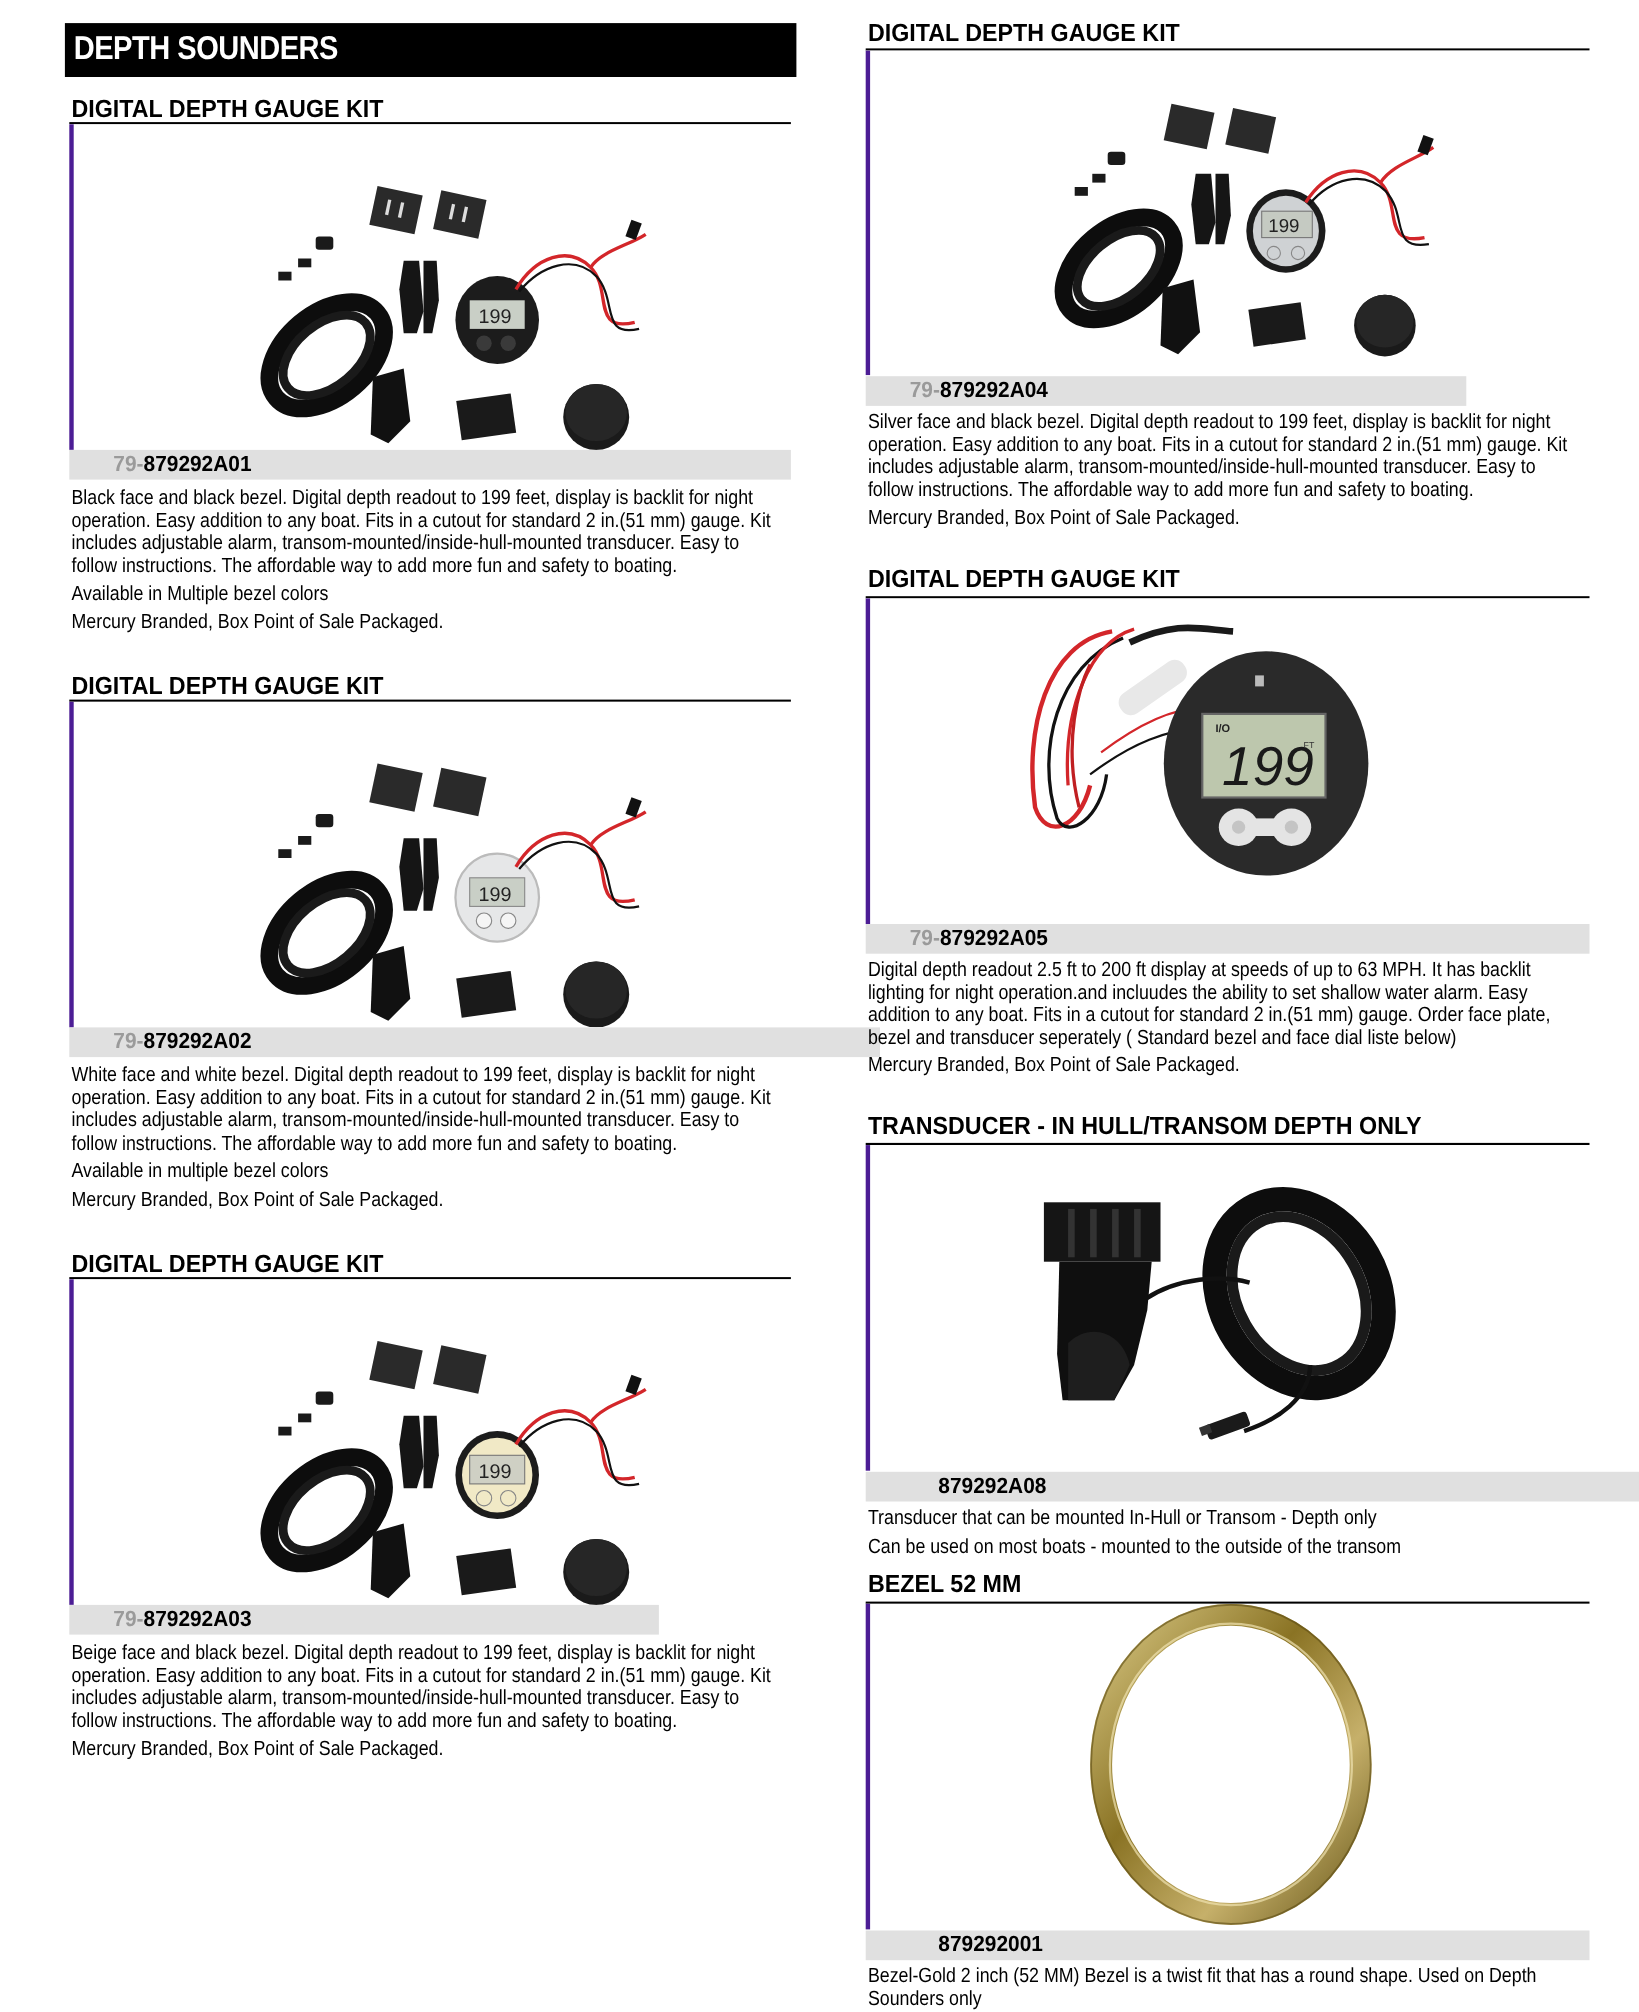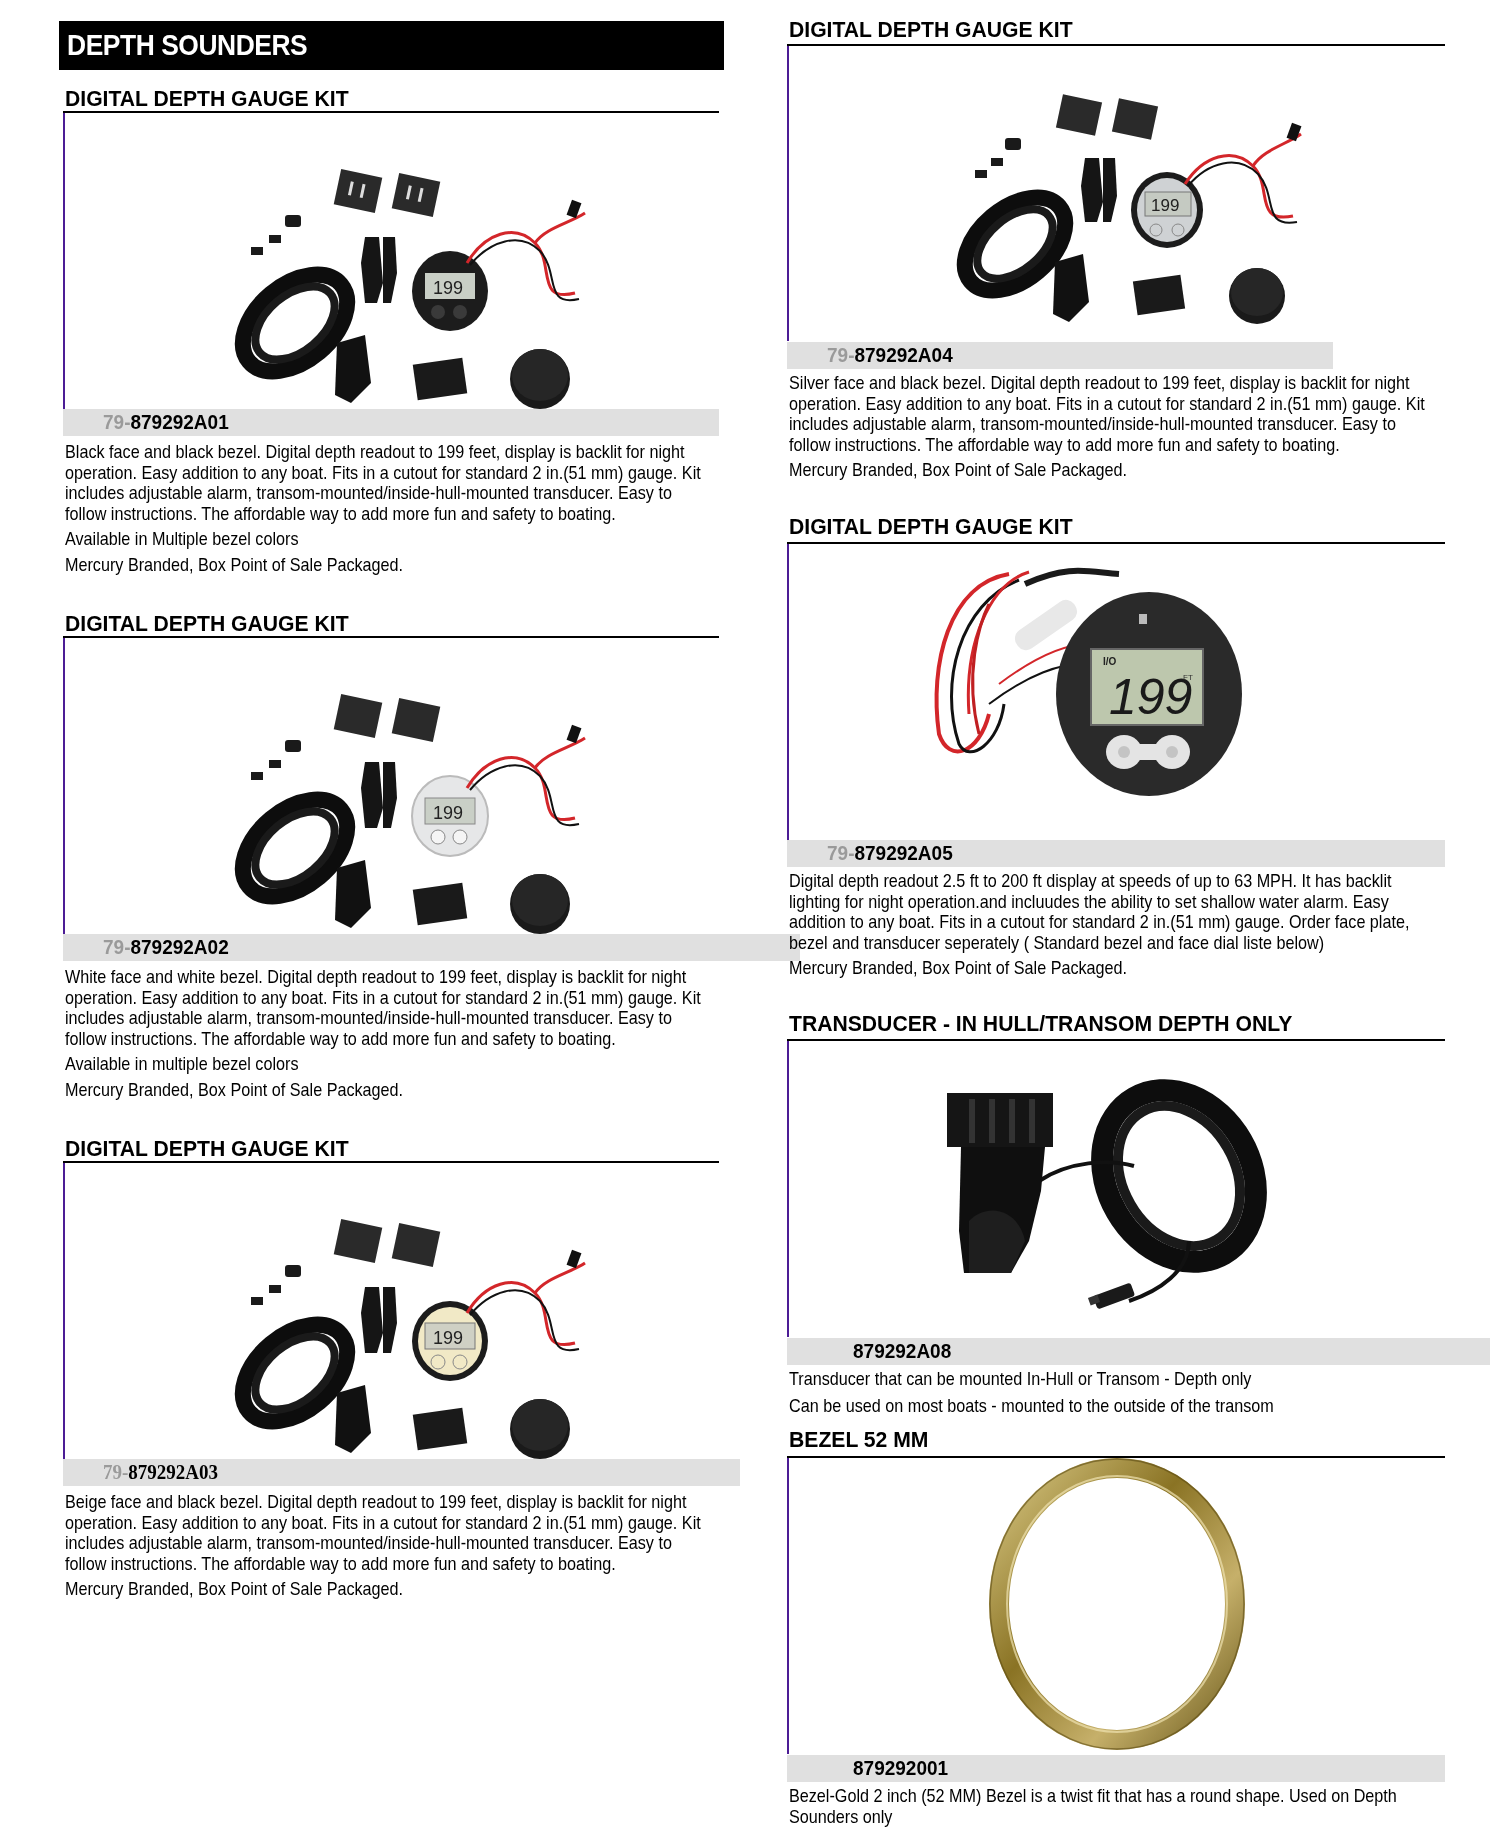--- a/index.html
+++ b/index.html
@@ -5,21 +5,21 @@
   html, body { margin:0; padding:0; background:#ffffff; }
   body { width:1490px; height:1829px; position:relative; overflow:hidden;
          font-family:"Liberation Sans", sans-serif; color:#000; }
   .banner { position:absolute; left:59px; top:21px; width:665px; height:49px; background:#000; }
   .banner span { position:absolute; left:8px; top:7px; color:#fff; font-weight:bold;
                  font-size:30px; letter-spacing:-0.5px; transform:scaleX(0.88); transform-origin:left; white-space:nowrap; }
   .section { position:absolute; }
   .heading { position:absolute; left:6px; font-weight:bold; font-size:22.5px; white-space:nowrap;
              transform:scaleX(0.94); transform-origin:left; line-height:26px; }
   .rule { position:absolute; left:4px; height:2px; background:#000; }
-  .imgbox { position:absolute; left:4px; border-left:2px solid #4c1d95; background:#fff; overflow:hidden; }
+  .imgbox { position:absolute; left:4px; border-left:4px solid #4c1d95; background:#fff; overflow:hidden; }
   .partbar { position:absolute; left:4px; height:27px; background:#e0e0e0; }
   .partbar .pre { color:#9a9a9a; }
   .partbar .pn { position:absolute; left:40px; top:2px; font-weight:bold; font-size:20px; white-space:nowrap;
                  transform:scaleX(0.95); transform-origin:left; }
   .partbar .pn.nopre { left:66px; }
   .desc { position:absolute; left:6px; font-size:18.6px; line-height:20.5px; transform:scaleX(0.87);
           transform-origin:left top; }
   .desc p { margin:0; }
   .desc .extra { margin-top:6px; line-height:21px; }
   svg { display:block; }
@@ -146,21 +146,21 @@
       <circle cx="395" cy="199" r="7" fill="none" stroke="#888"></circle>
       <path d="M402 150 C420 120 450 110 470 130 C490 150 470 190 510 180" fill="none" stroke="#d3262a" stroke-width="3"></path>
       <path d="M405 152 C425 128 455 118 475 138 C495 160 478 194 514 186" fill="none" stroke="#111" stroke-width="2"></path>
       <path d="M470 130 C480 115 505 110 520 100" fill="none" stroke="#d3262a" stroke-width="3"></path>
       <rect x="504" y="88" width="10" height="16" fill="#111" transform="rotate(20 509 96)"></rect>
       <rect x="350" y="248" width="50" height="36" fill="#1a1a1a" transform="rotate(-8 375 266)"></rect>
       <circle cx="475" cy="266" r="30" fill="#1a1a1a"></circle>
       <ellipse cx="475" cy="262" rx="28" ry="26" fill="#262626"></ellipse>
     </svg>
   </div>
-  <div class="partbar" style="top:323px; width:677px;font-family:Liberation Serif, serif;">
+  <div class="partbar" style="top:323px; width:536px;">
     <span class="pn"><span class="pre">79-</span><span>879292A03</span></span>
   </div>
   <div class="desc" style="top:356px; width:740px;">
     <p>Beige face and  black bezel. Digital depth readout to 199 feet, display is backlit for night operation. Easy addition to any boat. Fits in a cutout for standard 2 in.(51 mm) gauge. Kit includes adjustable alarm, transom-mounted/inside-hull-mounted transducer. Easy to follow instructions. The affordable way to add more fun and safety to boating.</p>
     <p class="extra" style="margin-top:4px;">Mercury Branded, Box Point of Sale Packaged.</p>
   </div>
 </div>
 
 <div class="section" style="left:783px; top:17px; width:670px;">
   <div class="heading" style="top:0;">DIGITAL DEPTH GAUGE KIT</div>

